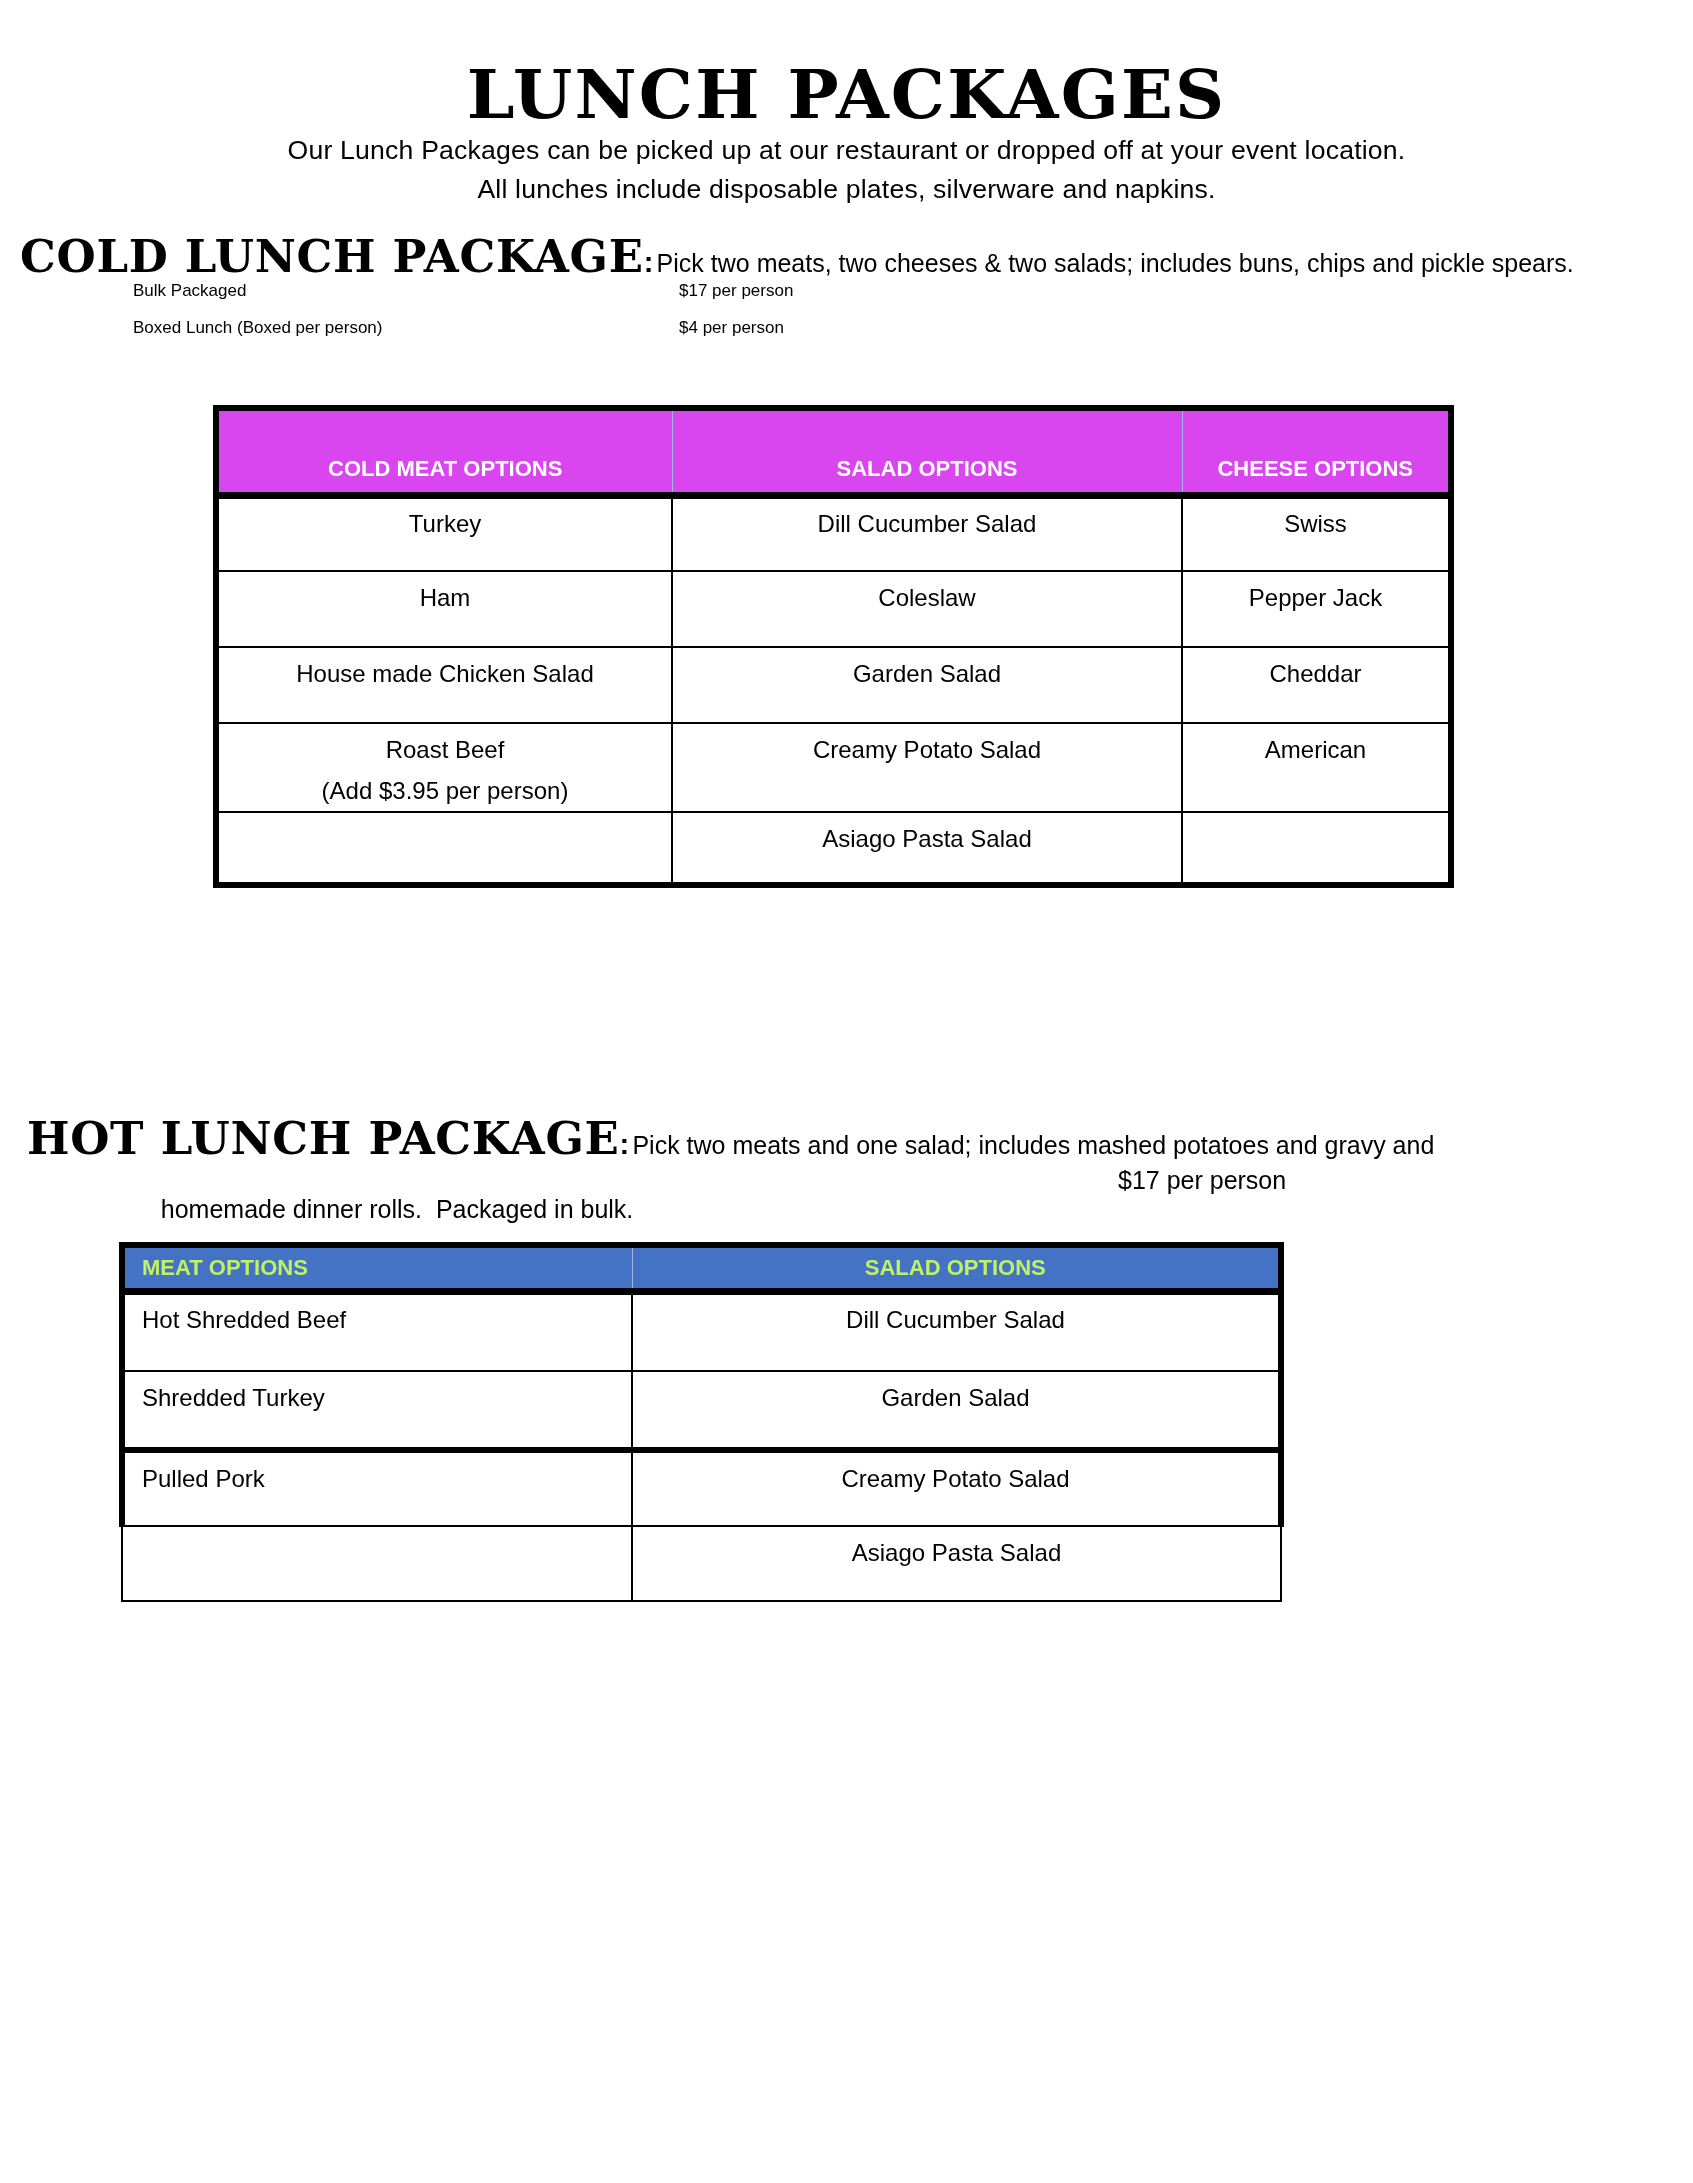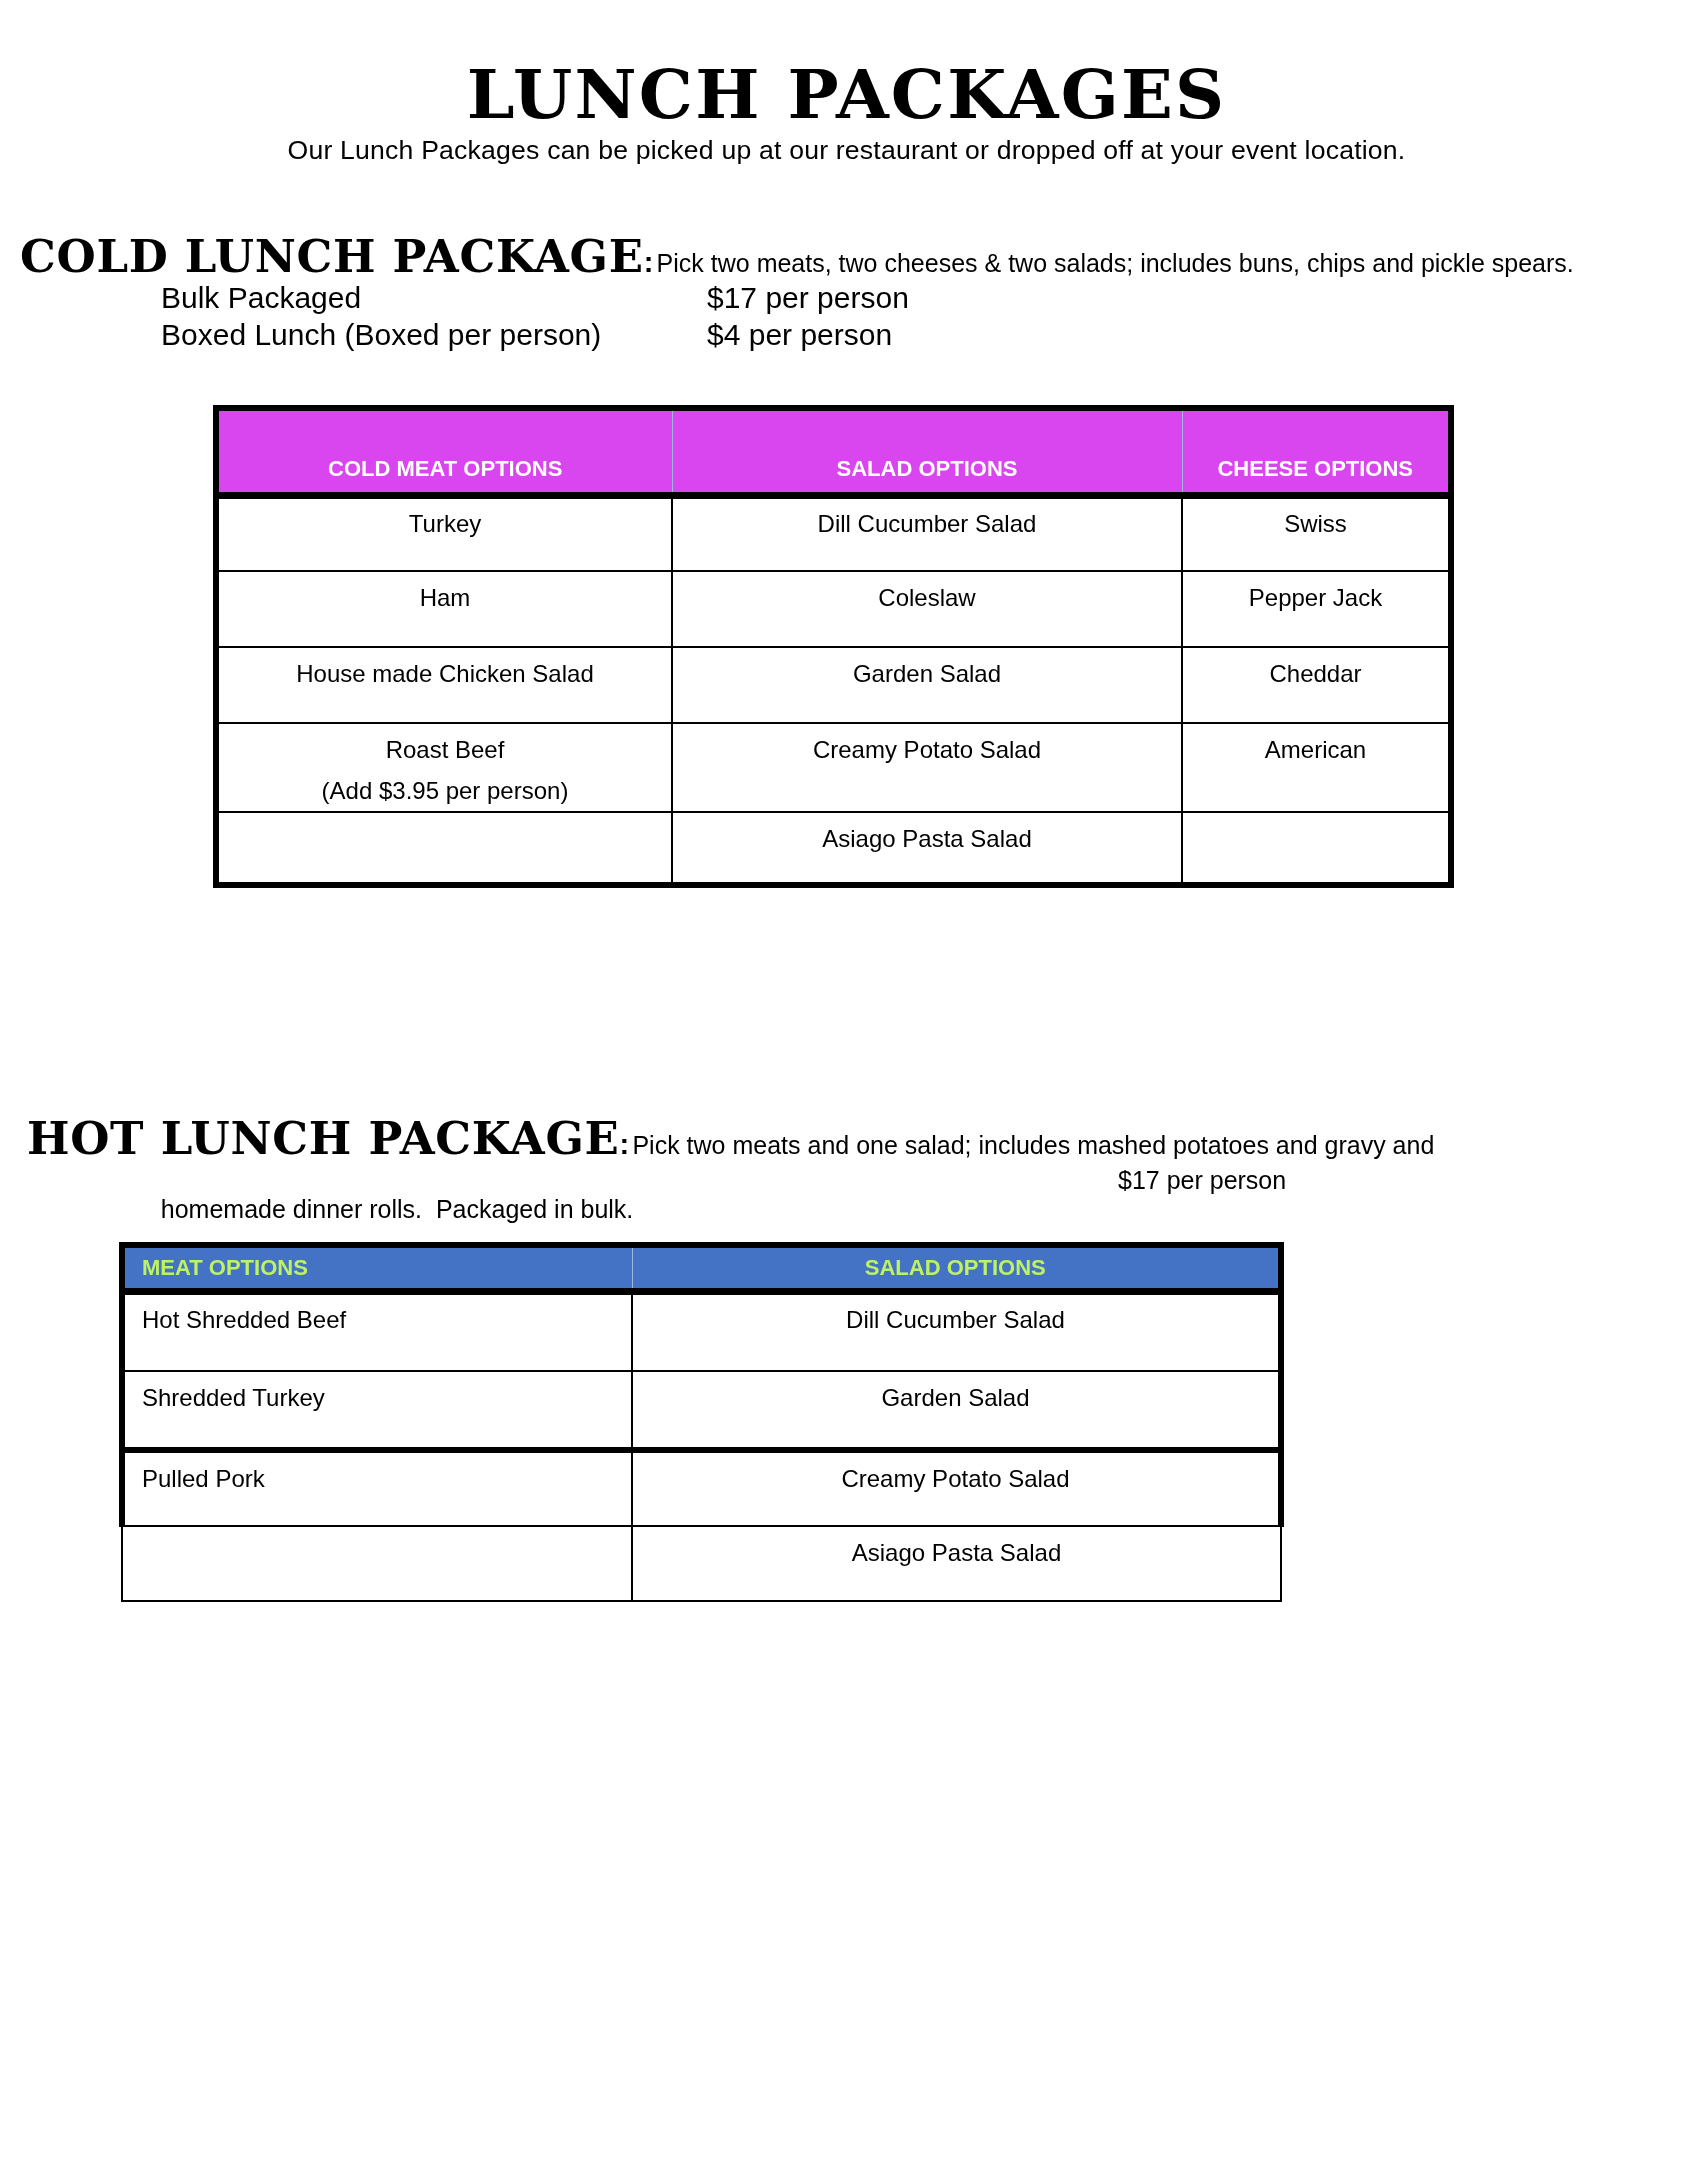--- a/index.html
+++ b/index.html
@@ -53,23 +53,22 @@
   .heading-line .hdesc{
     font-size:25px;
     white-space:pre-wrap;
   }
   #cold-heading{top:230px; left:20px;}
   #hot-heading{top:1112px; left:27px;}
 
   .price-row{
     position:absolute;
     left:133px;
-    font-size:30px;
+    font-size:17px;
     white-space:nowrap;
-    margin-left:28px;
   }
   #price-row-0{top:281px;}
   #price-row-1{top:318px;}
   .price-row .pval{position:absolute; left:546px; top:0;}
 
   #hot-line2{
     position:absolute;
     top:1166px; left:133px;
     font-size:25px;
     white-space:pre-wrap;
@@ -162,20 +161,21 @@
   table.t2 tr.r5{height:75px;}
 </style>
 </head>
 <body>
 
 <div class="page">
 
   <h1 class="title fancy">LUNCH PACKAGES</h1>
 
   <p class="sub" id="sub1">Our Lunch Packages can be picked up at our restaurant or dropped off at your event location.</p>
+  <p class="sub" id="sub2">All lunches include disposable plates, silverware and napkins.</p>
 
   <div class="heading-line" id="cold-heading">
     <span class="fancy fancy-h">COLD LUNCH PACKAGE</span><span class="hcolon">:</span>
     <span class="hdesc">Pick two meats, two cheeses &amp; two salads; includes buns, chips and pickle spears.</span>
   </div>
 
   <div class="price-row" id="price-row-0">
     <span class="plabel">Bulk Packaged</span>
     <span class="pval">$17 per person</span>
   </div>

